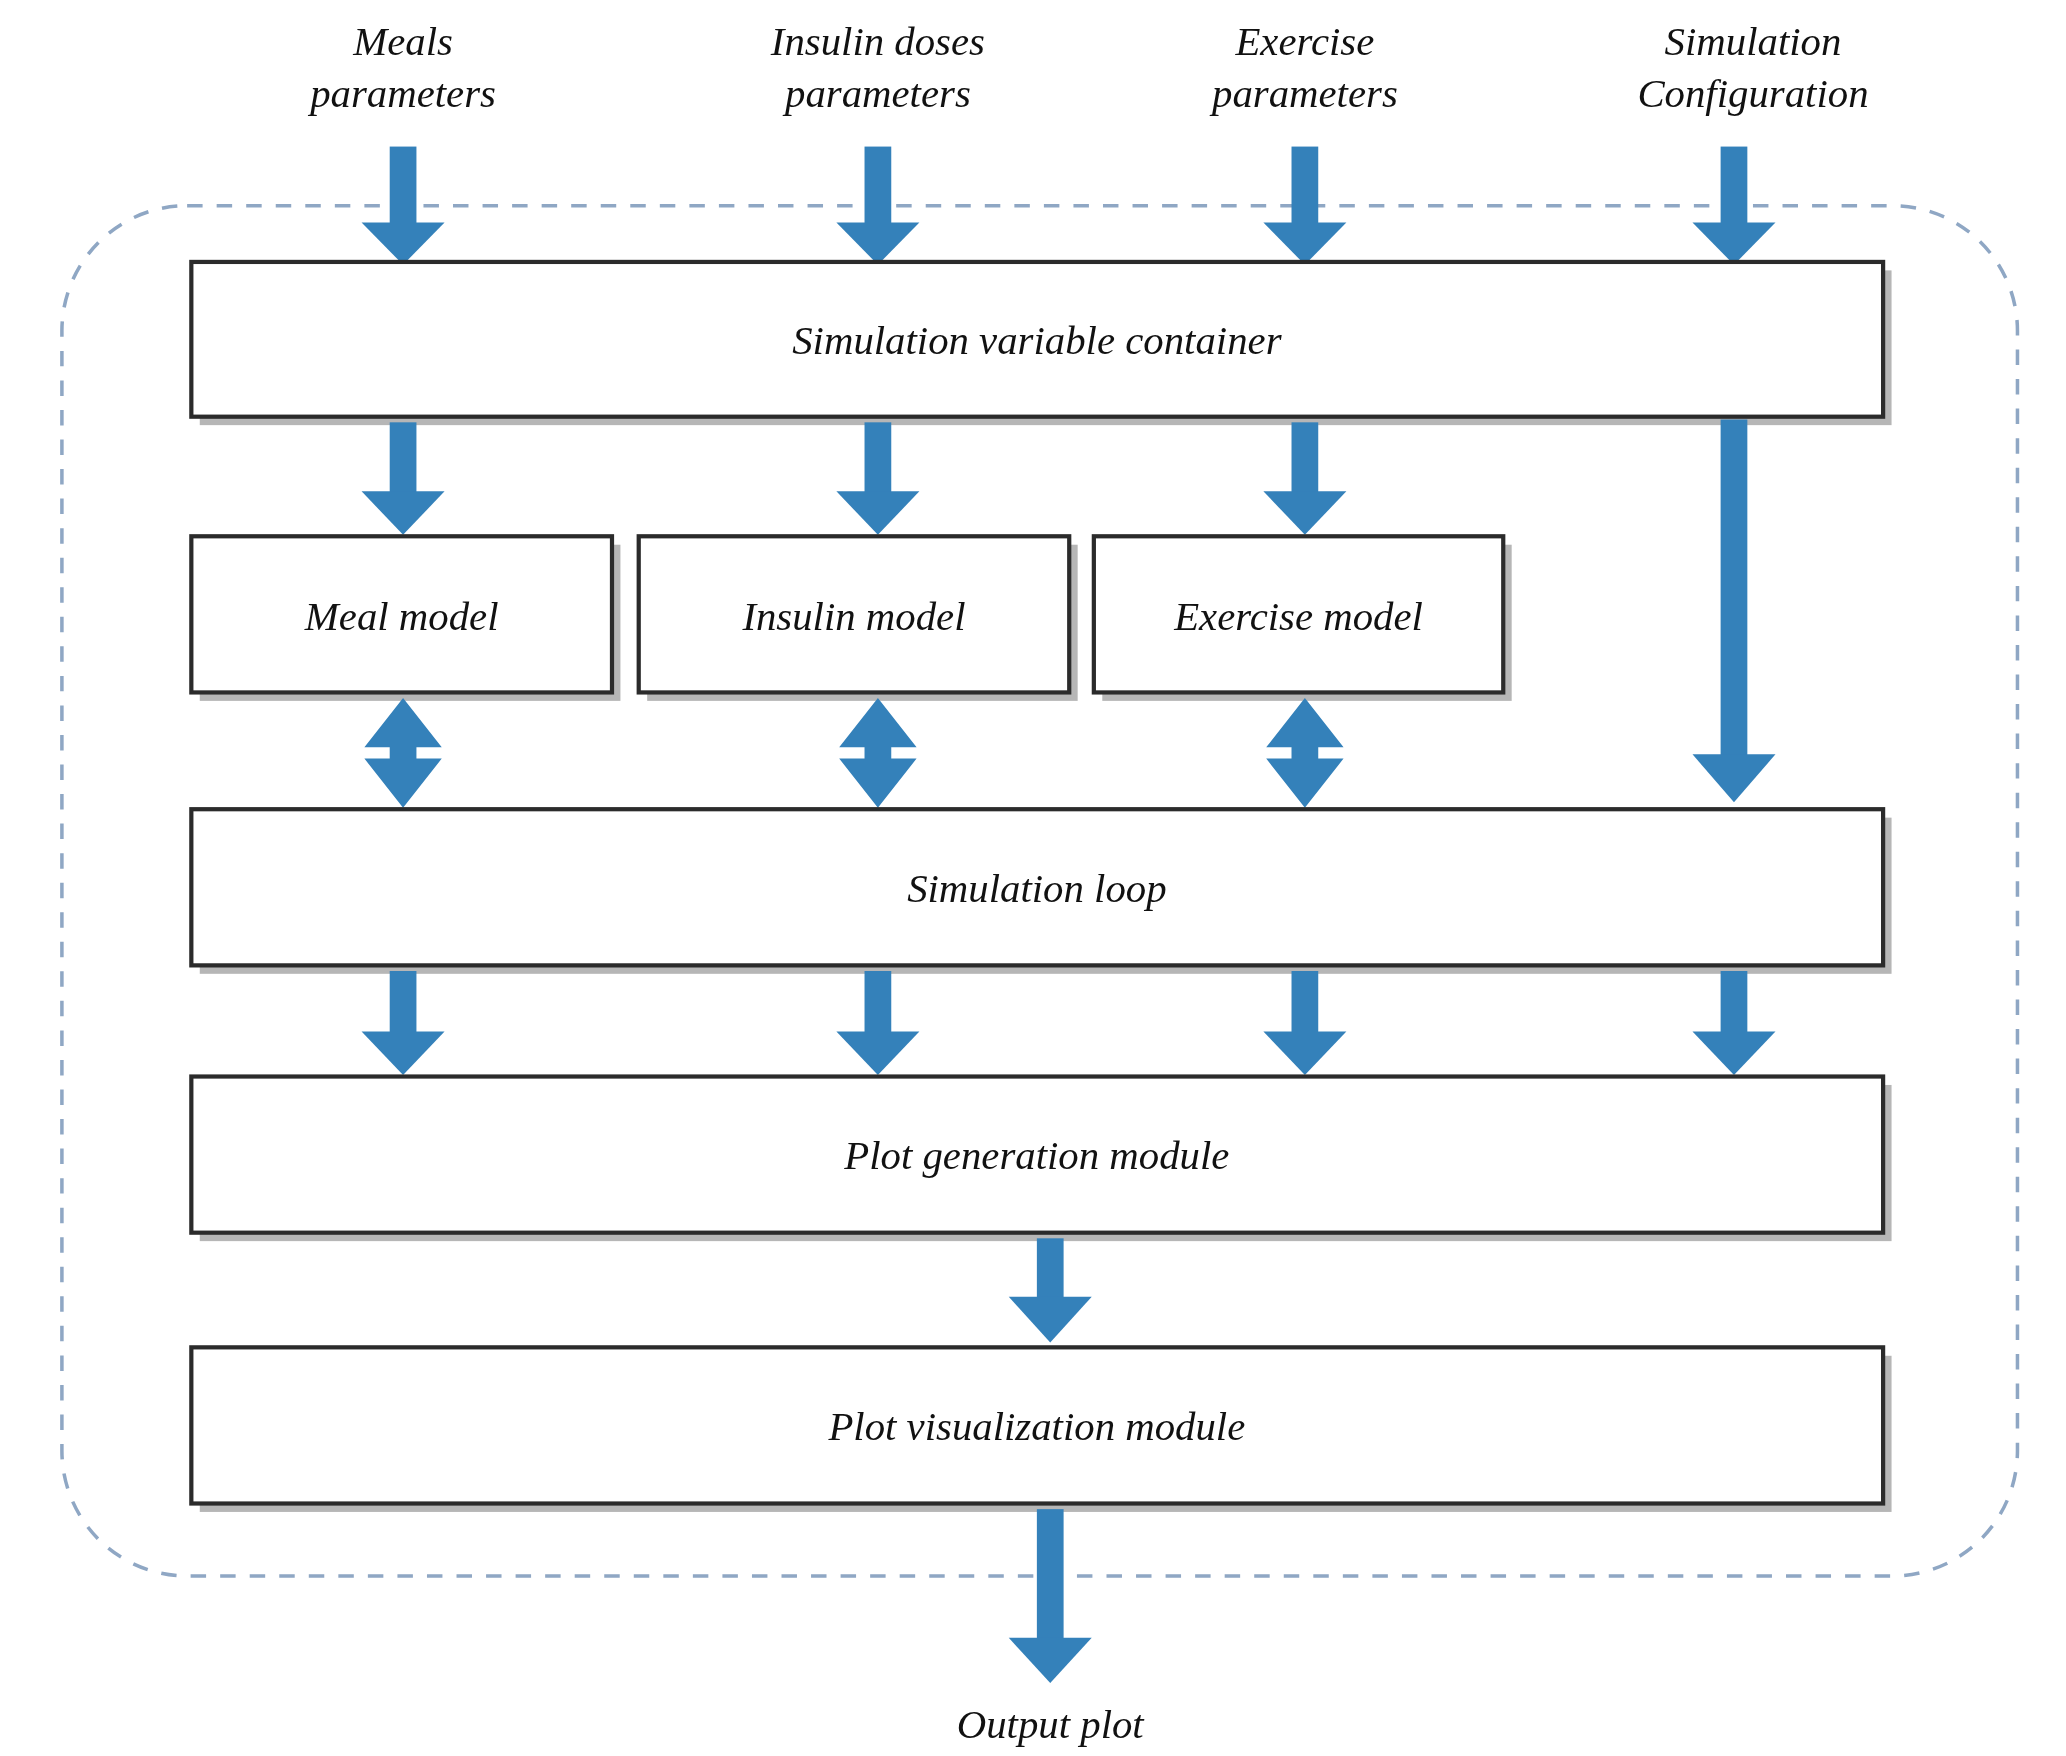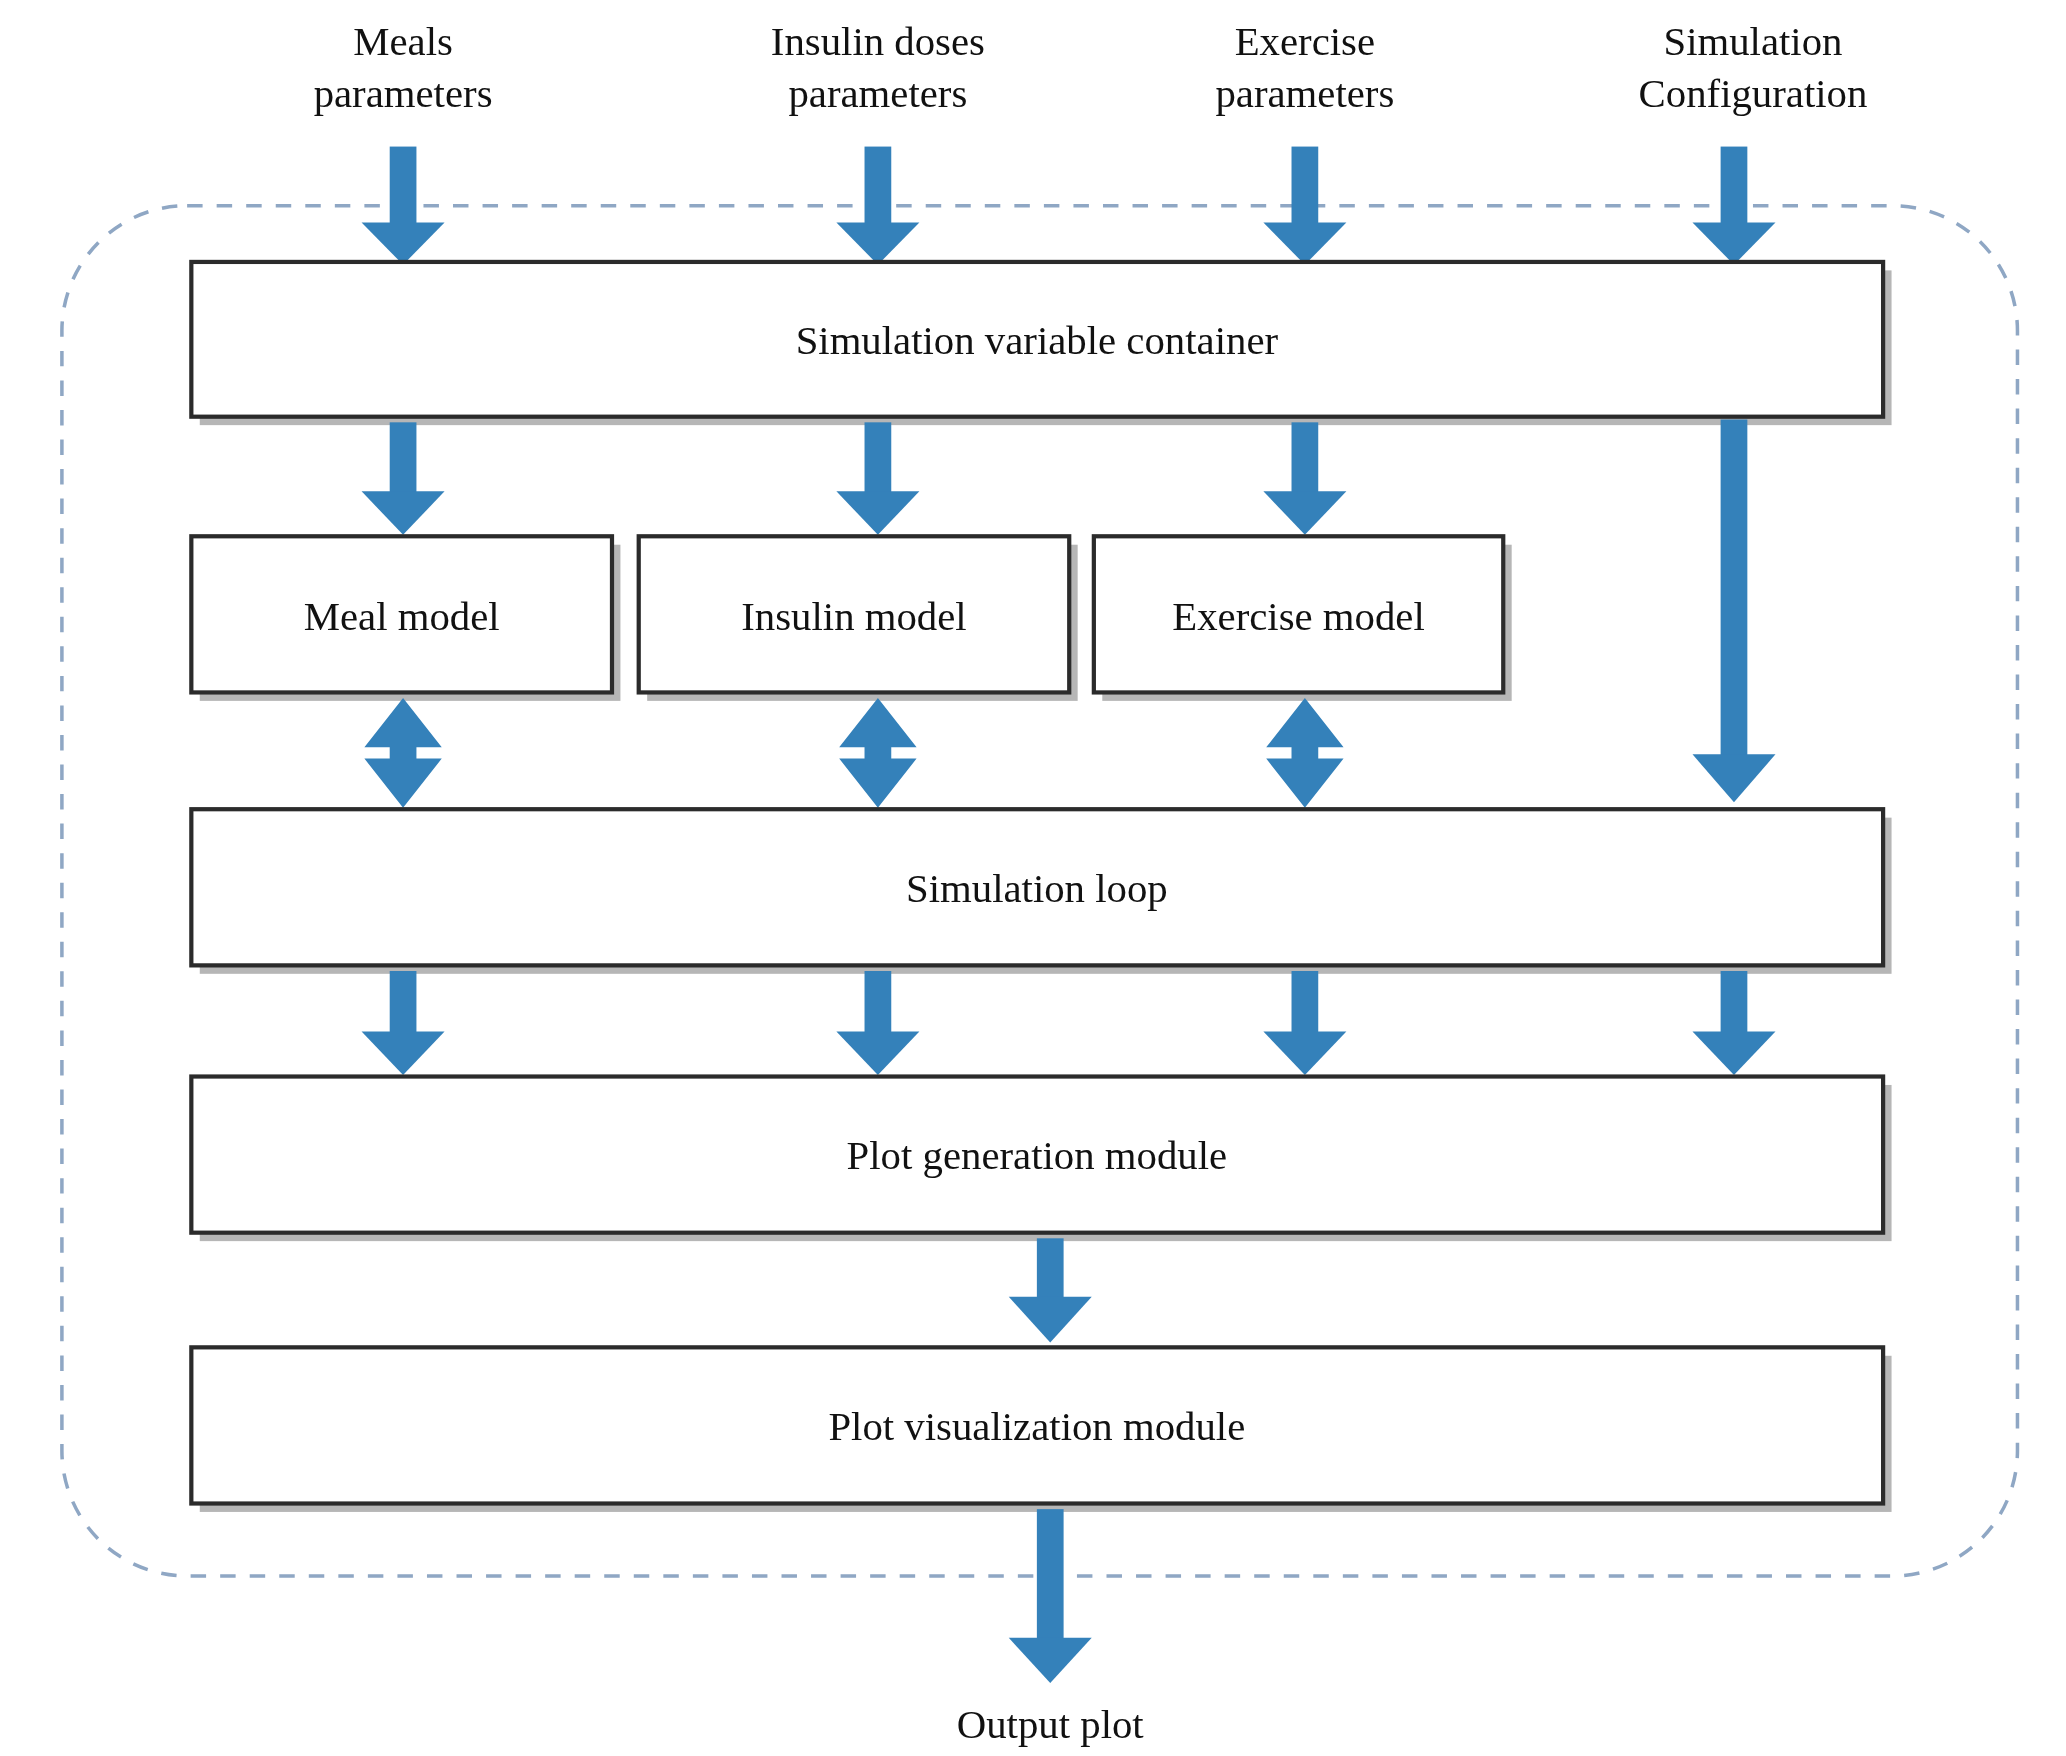--- a/index.html
+++ b/index.html
@@ -1,21 +1,21 @@
 <!DOCTYPE html>
 <html style="font-size:11.3px"><head>
 <meta charset="utf-8">
 <style>
   html,body{margin:0;padding:0;background:#ffffff;}
   body{
     width:2066px;height:1757px;
     font-family:"Liberation Serif","DejaVu Serif",serif;
     overflow:hidden;
   }
-  #stage{position:relative;width:1634px;height:1757px;background:#fff;}
+  #stage{position:relative;width:1634px;height:1757px;background:#fff;font-style:italic;}
   svg#diagram{position:absolute;left:0;top:0;width:2066px;height:1757px;display:block;}
   .box-label{
     font-family:"Liberation Serif","DejaVu Serif",serif;
     font-size:58px;
     fill:#111111;
     text-anchor:middle;
     dominant-baseline:middle;
   }
   .io-label{
     font-family:"Liberation Serif","DejaVu Serif",serif;

